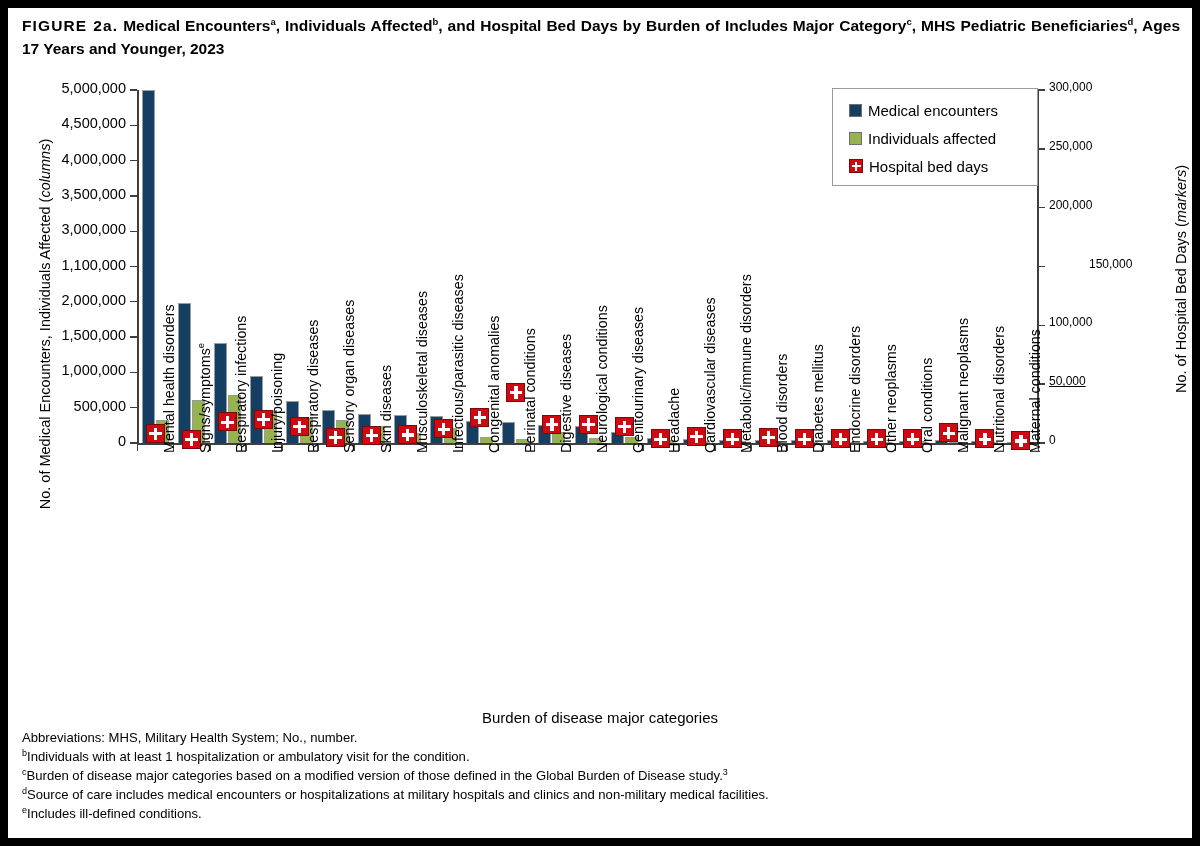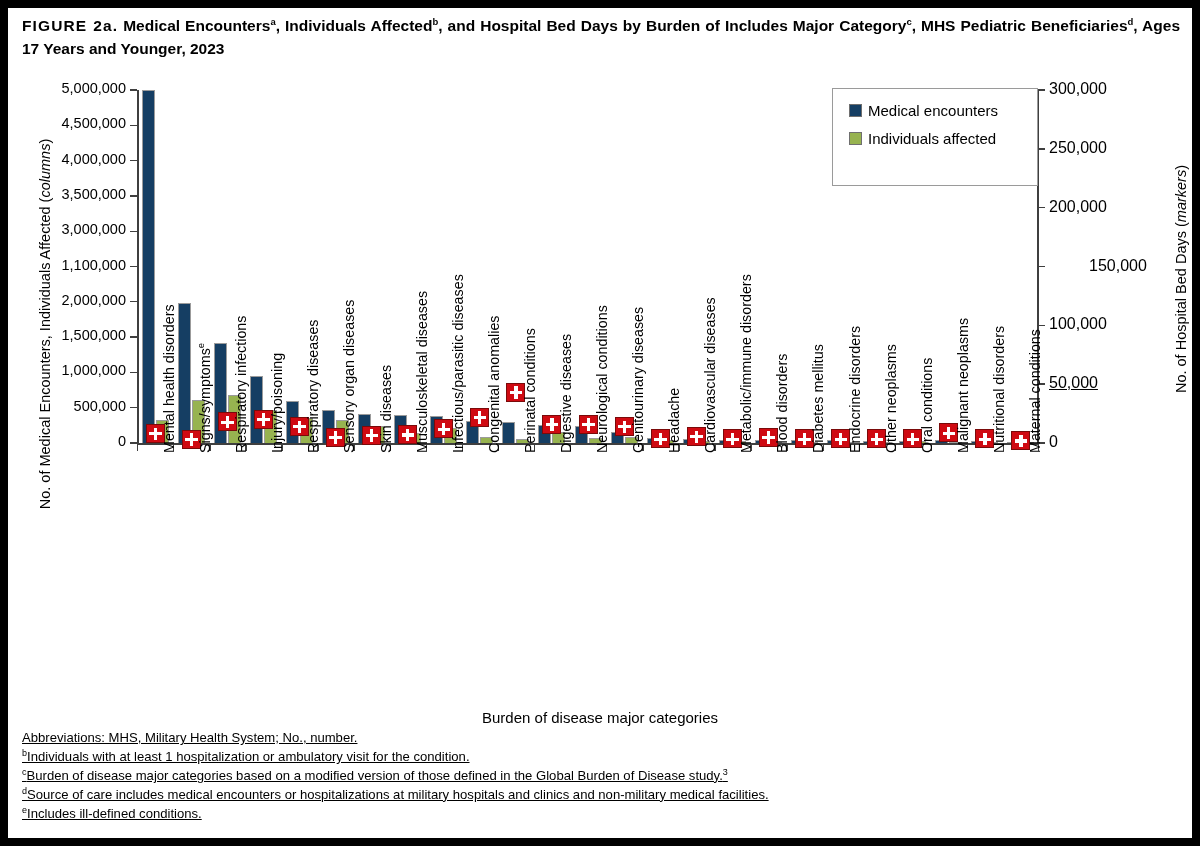--- a/index.html
+++ b/index.html
@@ -95,21 +95,21 @@
     position:absolute;left:901px;width:7px;height:1.4px;background:#3f3f3f;
   }
   .ylab-l{
     position:absolute;
     width:100px;text-align:right;
     font-size:14.5px;color:#000;white-space:nowrap;
   }
   .ylab-r{
     position:absolute;
     width:100px;text-align:left;
-    font-size:16px;color:#000;white-space:nowrap;
+    font-size:12px;color:#000;white-space:nowrap;
   }
   .xtick{
     position:absolute;top:353px;width:1.4px;height:8px;background:#3f3f3f;
   }
 
   
   .bar{
     position:absolute;bottom:0;
     box-sizing:border-box;
   }
@@ -166,21 +166,21 @@
 
   
   .notes{
     position:absolute;
     left:14px;top:722px;
     width:1160px;
     font-size:13.1px;
     line-height:15.6px;
     color:#000;
   }
-  .notes div{margin-bottom:3.4px;white-space:nowrap;text-decoration:underline;}
+  .notes div{margin-bottom:3.4px;white-space:nowrap;}
   .notes sup{font-size:9px;}
 </style>
 </head>
 <body>
 
 <div class="frame">
 
   <div class="title">
     <span class="fignum">FIGURE 2a.</span>
     <span>Medical Encounters</span><sup>a</sup><span>, Individuals Affected</span><sup>b</sup><span>, and Hospital Bed Days by Burden of Includes Major Category</span><sup>c</sup><span>, MHS Pediatric Beneficiaries</span><sup>d</sup><span>, Ages 17 Years and Younger, 2023</span>
@@ -323,20 +323,24 @@
 
     <div class="legend" id="legend">
         <div class="legrow">
           <div class="legswatch enc"></div>
           <span class="legtext">Medical encounters</span>
         </div>
         <div class="legrow">
           <div class="legswatch ind"></div>
           <span class="legtext">Individuals affected</span>
         </div>
+        <div class="legrow">
+          <div class="legmark"></div>
+          <span class="legtext">Hospital bed days</span>
+        </div>
       </div>
 
     <div class="xlabel">Burden of disease major categories</div>
   <div class="ylab-l" style="left: 18px; top: 367px;">0</div>
       <div class="ylab-l" style="left: 18px; top: 331.7px;">500,000</div>
       <div class="ylab-l" style="left: 18px; top: 296.4px;">1,000,000</div>
       <div class="ylab-l" style="left: 18px; top: 261.1px;">1,500,000</div>
       <div class="ylab-l" style="left: 18px; top: 225.8px;">2,000,000</div>
       <div class="ylab-l" style="left: 18px; top: 190.5px;">1,100,000</div>
       <div class="ylab-l" style="left: 18px; top: 155.2px;">3,000,000</div>

